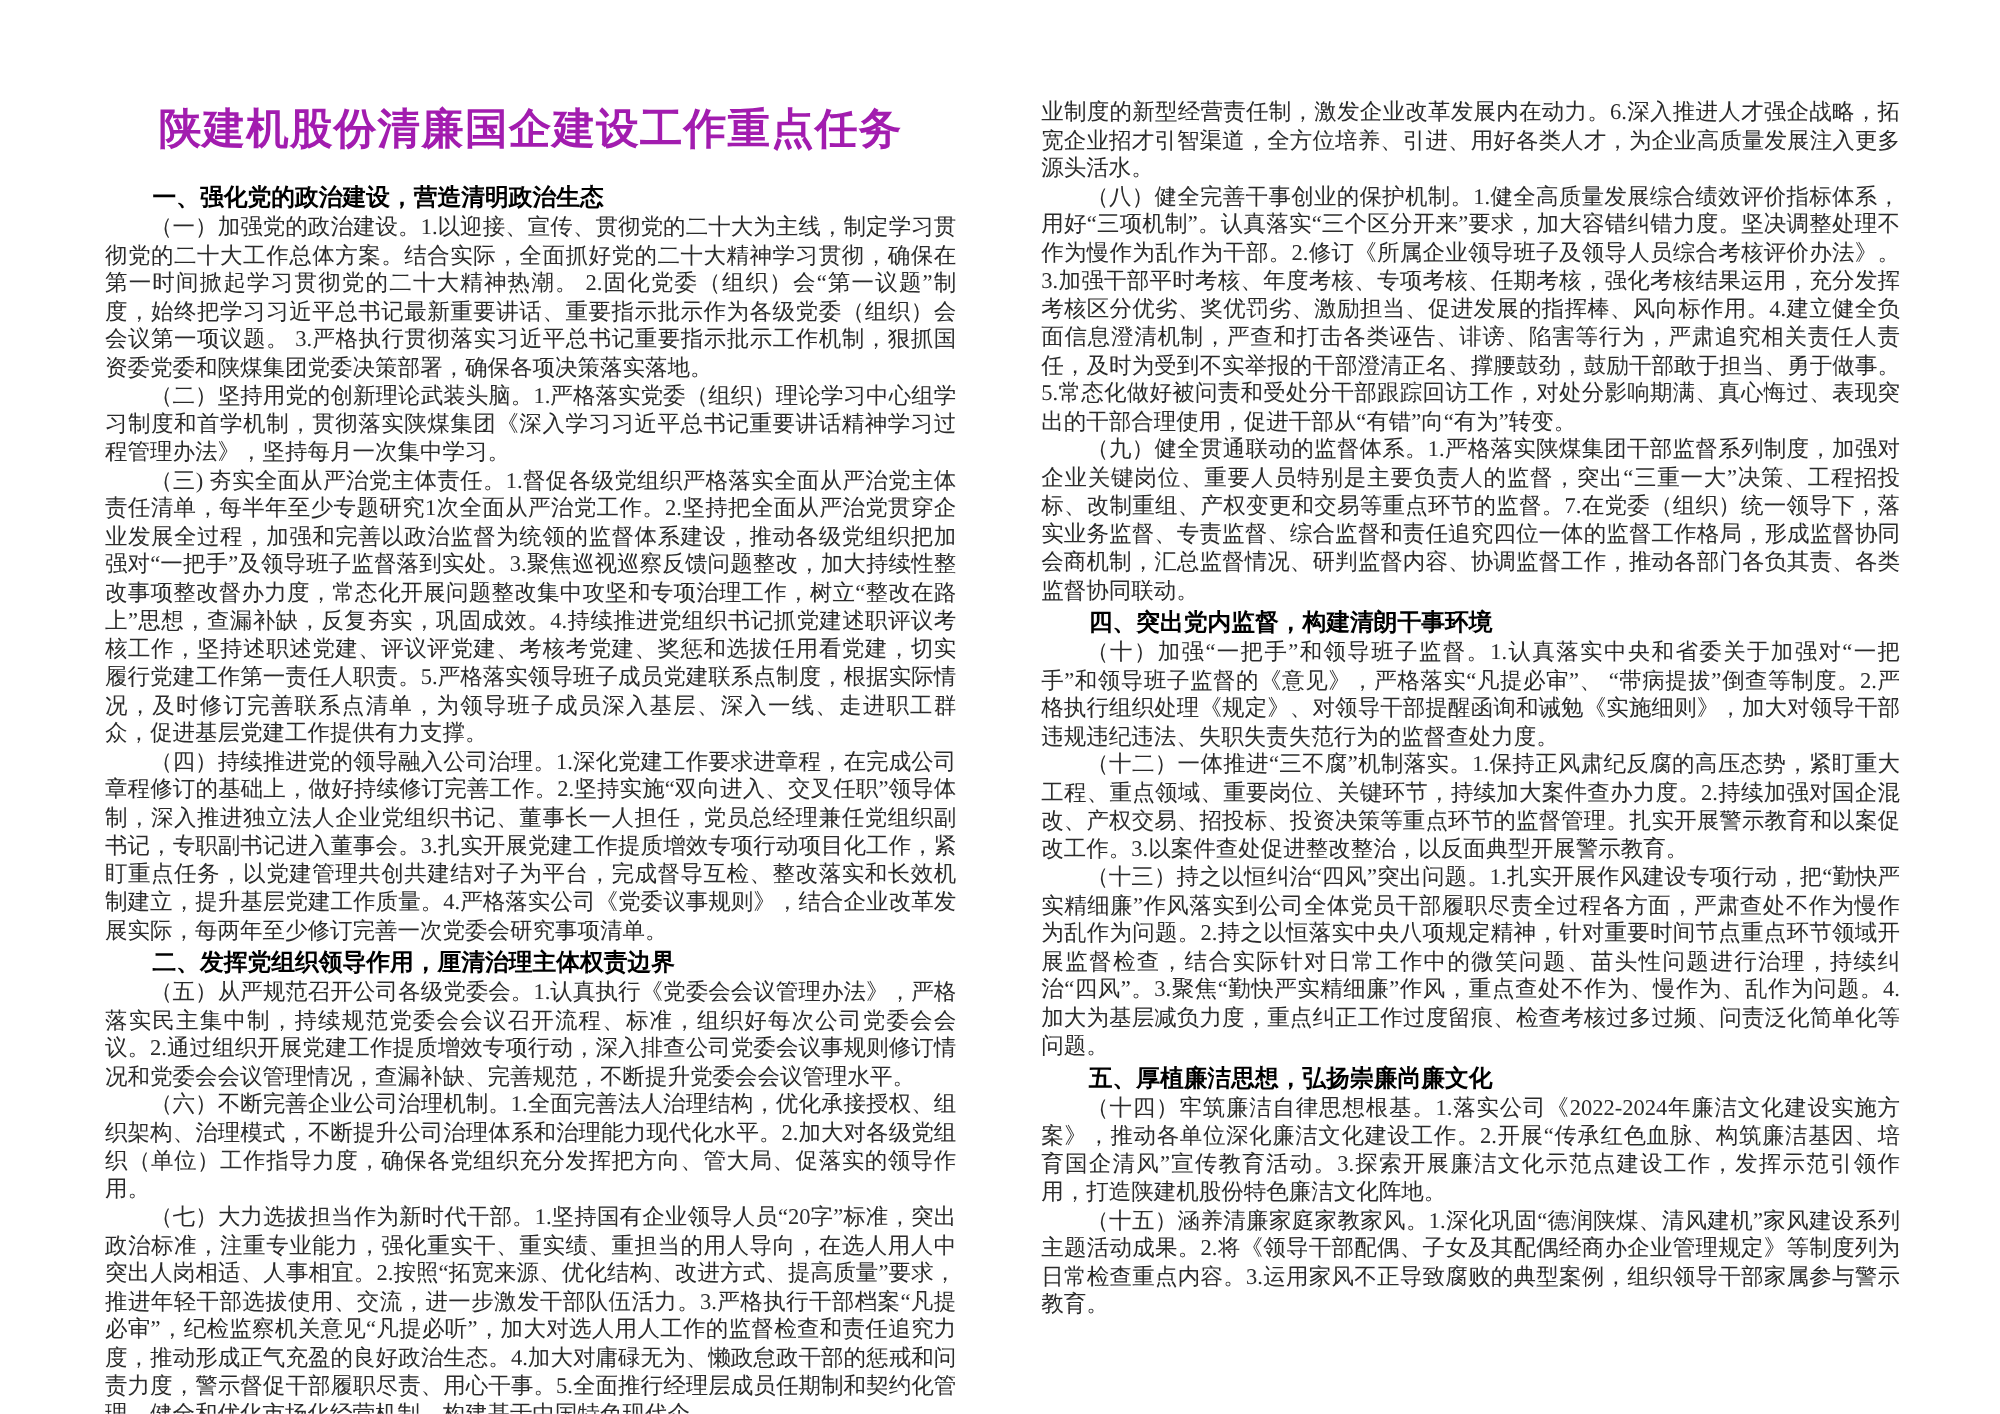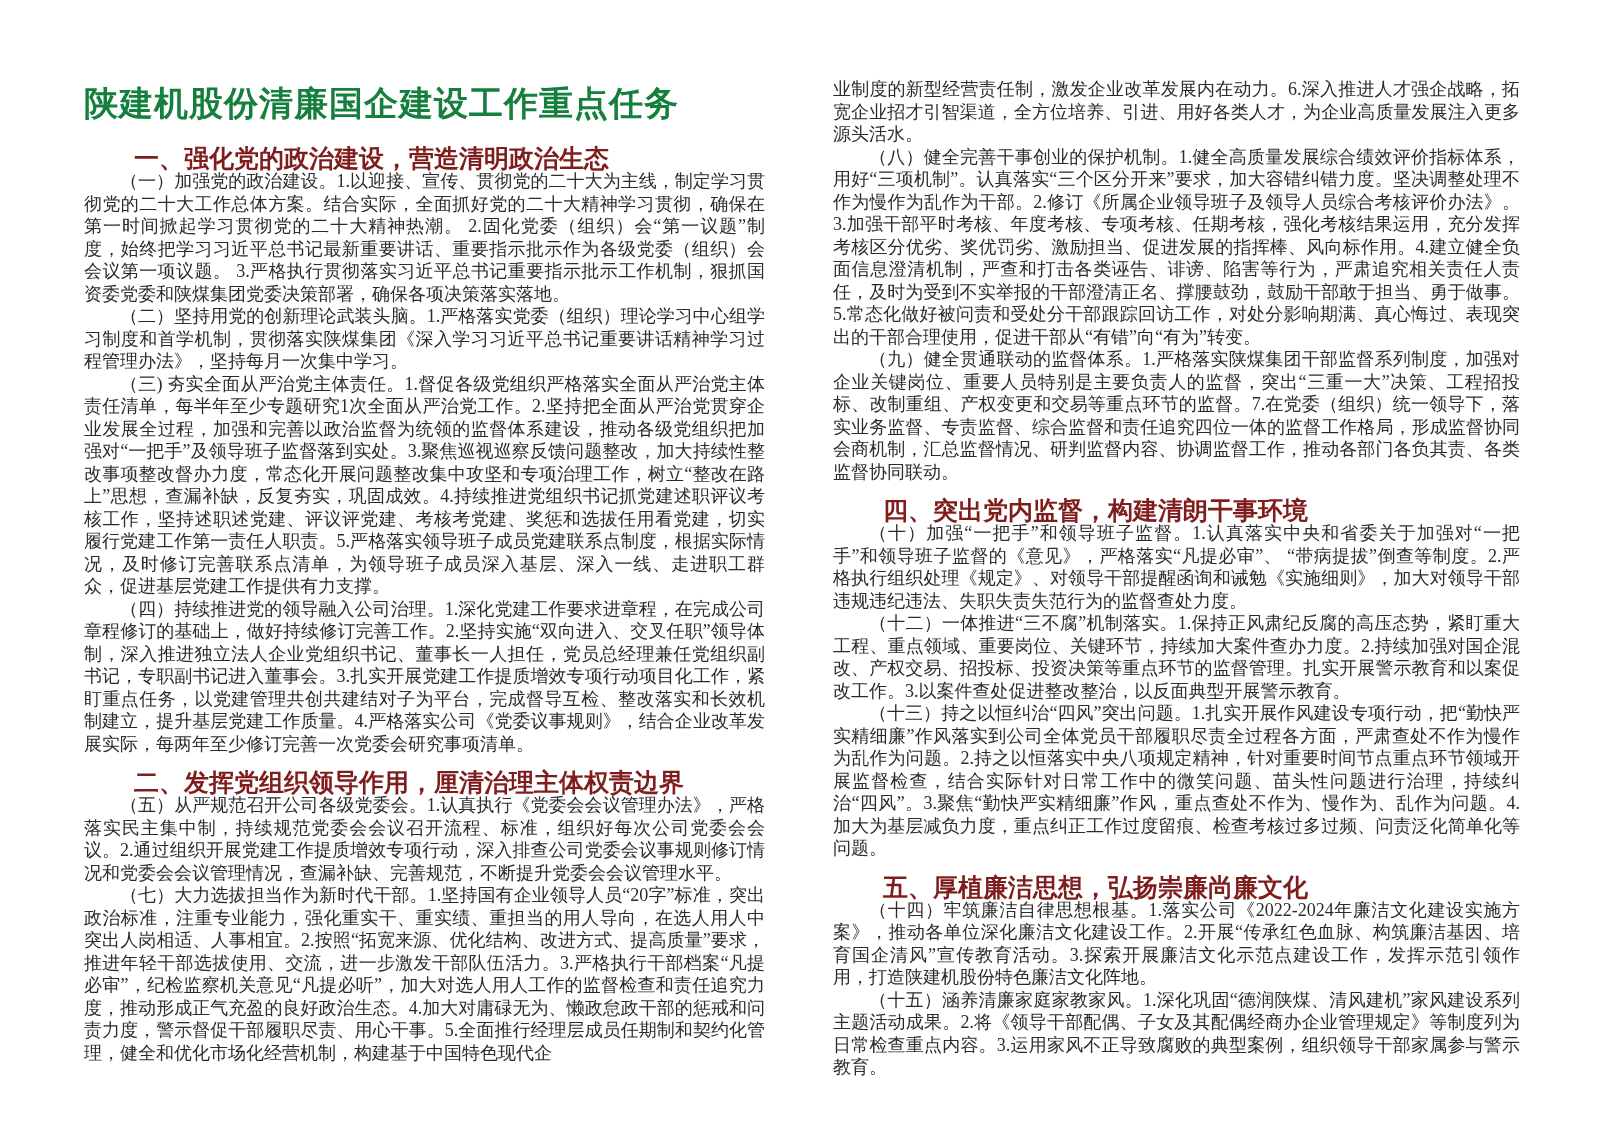--- a/index.html
+++ b/index.html
@@ -33,32 +33,32 @@
     top: 78px;
     width: 687px;
   }
   .doc-title {
     margin: 0 0 25px 0;
     font-family: "Liberation Sans", "DejaVu Sans", sans-serif;
     font-weight: 900;
     font-size: 34px;
     line-height: 38px;
     letter-spacing: 1px;
-    text-align: left;
-    color: #15803d;
+    text-align: center;
+    color: #a21caf;
     white-space: nowrap;
   }
   .sec-heading {
-    margin: 16px 0 0 0;
+    margin: 4px 0 0 0;
     font-family: "Liberation Sans", "DejaVu Sans", sans-serif;
     font-weight: bold;
-    font-size: 25px;
+    font-size: 19px;
     line-height: 23px;
     text-indent: 2em;
-    color: #7f1d1d;
+    color: #000000;
   }
   .para {
     margin: 0;
     font-size: 18px;
     line-height: 22.5px;
     text-align: justify;
     text-justify: inter-character;
     text-indent: 2em;
     word-break: break-all;
   }
@@ -73,20 +73,21 @@
 
   <div class="col col-left">
     <h1 class="doc-title">陕建机股份清廉国企建设工作重点任务</h1>
     <h2 class="sec-heading">一、强化党的政治建设，营造清明政治生态</h2>
     <p class="para">（一）加强党的政治建设。1.以迎接、宣传、贯彻党的二十大为主线，制定学习贯彻党的二十大工作总体方案。结合实际，全面抓好党的二十大精神学习贯彻，确保在第一时间掀起学习贯彻党的二十大精神热潮。 2.固化党委（组织）会“第一议题”制度，始终把学习习近平总书记最新重要讲话、重要指示批示作为各级党委（组织）会会议第一项议题。 3.严格执行贯彻落实习近平总书记重要指示批示工作机制，狠抓国资委党委和陕煤集团党委决策部署，确保各项决策落实落地。</p>
     <p class="para">（二）坚持用党的创新理论武装头脑。1.严格落实党委（组织）理论学习中心组学习制度和首学机制，贯彻落实陕煤集团《深入学习习近平总书记重要讲话精神学习过程管理办法》，坚持每月一次集中学习。</p>
     <p class="para">（三) 夯实全面从严治党主体责任。1.督促各级党组织严格落实全面从严治党主体责任清单，每半年至少专题研究1次全面从严治党工作。2.坚持把全面从严治党贯穿企业发展全过程，加强和完善以政治监督为统领的监督体系建设，推动各级党组织把加强对“一把手”及领导班子监督落到实处。3.聚焦巡视巡察反馈问题整改，加大持续性整改事项整改督办力度，常态化开展问题整改集中攻坚和专项治理工作，树立“整改在路上”思想，查漏补缺，反复夯实，巩固成效。4.持续推进党组织书记抓党建述职评议考核工作，坚持述职述党建、评议评党建、考核考党建、奖惩和选拔任用看党建，切实履行党建工作第一责任人职责。5.严格落实领导班子成员党建联系点制度，根据实际情况，及时修订完善联系点清单，为领导班子成员深入基层、深入一线、走进职工群众，促进基层党建工作提供有力支撑。</p>
     <p class="para">（四）持续推进党的领导融入公司治理。1.深化党建工作要求进章程，在完成公司章程修订的基础上，做好持续修订完善工作。2.坚持实施“双向进入、交叉任职”领导体制，深入推进独立法人企业党组织书记、董事长一人担任，党员总经理兼任党组织副书记，专职副书记进入董事会。3.扎实开展党建工作提质增效专项行动项目化工作，紧盯重点任务，以党建管理共创共建结对子为平台，完成督导互检、整改落实和长效机制建立，提升基层党建工作质量。4.严格落实公司《党委议事规则》，结合企业改革发展实际，每两年至少修订完善一次党委会研究事项清单。</p>
     <h2 class="sec-heading">二、发挥党组织领导作用，厘清治理主体权责边界</h2>
     <p class="para">（五）从严规范召开公司各级党委会。1.认真执行《党委会会议管理办法》，严格落实民主集中制，持续规范党委会会议召开流程、标准，组织好每次公司党委会会议。2.通过组织开展党建工作提质增效专项行动，深入排查公司党委会议事规则修订情况和党委会会议管理情况，查漏补缺、完善规范，不断提升党委会会议管理水平。</p>
+    <p class="para">（六）不断完善企业公司治理机制。1.全面完善法人治理结构，优化承接授权、组织架构、治理模式，不断提升公司治理体系和治理能力现代化水平。2.加大对各级党组织（单位）工作指导力度，确保各党组织充分发挥把方向、管大局、促落实的领导作用。</p>
     <p class="para">（七）大力选拔担当作为新时代干部。1.坚持国有企业领导人员“20字”标准，突出政治标准，注重专业能力，强化重实干、重实绩、重担当的用人导向，在选人用人中突出人岗相适、人事相宜。2.按照“拓宽来源、优化结构、改进方式、提高质量”要求，推进年轻干部选拔使用、交流，进一步激发干部队伍活力。3.严格执行干部档案“凡提必审”，纪检监察机关意见“凡提必听”，加大对选人用人工作的监督检查和责任追究力度，推动形成正气充盈的良好政治生态。4.加大对庸碌无为、懒政怠政干部的惩戒和问责力度，警示督促干部履职尽责、用心干事。5.全面推行经理层成员任期制和契约化管理，健全和优化市场化经营机制，构建基于中国特色现代企</p>
   </div>
 
   <div class="col col-right">
     <p class="para para-cont">业制度的新型经营责任制，激发企业改革发展内在动力。6.深入推进人才强企战略，拓宽企业招才引智渠道，全方位培养、引进、用好各类人才，为企业高质量发展注入更多源头活水。</p>
     <p class="para">（八）健全完善干事创业的保护机制。1.健全高质量发展综合绩效评价指标体系，用好“三项机制”。认真落实“三个区分开来”要求，加大容错纠错力度。坚决调整处理不作为慢作为乱作为干部。2.修订《所属企业领导班子及领导人员综合考核评价办法》。3.加强干部平时考核、年度考核、专项考核、任期考核，强化考核结果运用，充分发挥考核区分优劣、奖优罚劣、激励担当、促进发展的指挥棒、风向标作用。4.建立健全负面信息澄清机制，严查和打击各类诬告、诽谤、陷害等行为，严肃追究相关责任人责任，及时为受到不实举报的干部澄清正名、撑腰鼓劲，鼓励干部敢于担当、勇于做事。5.常态化做好被问责和受处分干部跟踪回访工作，对处分影响期满、真心悔过、表现突出的干部合理使用，促进干部从“有错”向“有为”转变。</p>
     <p class="para">（九）健全贯通联动的监督体系。1.严格落实陕煤集团干部监督系列制度，加强对企业关键岗位、重要人员特别是主要负责人的监督，突出“三重一大”决策、工程招投标、改制重组、产权变更和交易等重点环节的监督。7.在党委（组织）统一领导下，落实业务监督、专责监督、综合监督和责任追究四位一体的监督工作格局，形成监督协同会商机制，汇总监督情况、研判监督内容、协调监督工作，推动各部门各负其责、各类监督协同联动。</p>
     <h2 class="sec-heading">四、突出党内监督，构建清朗干事环境</h2>
     <p class="para">（十）加强“一把手”和领导班子监督。1.认真落实中央和省委关于加强对“一把手”和领导班子监督的《意见》，严格落实“凡提必审”、 “带病提拔”倒查等制度。2.严格执行组织处理《规定》、对领导干部提醒函询和诫勉《实施细则》，加大对领导干部违规违纪违法、失职失责失范行为的监督查处力度。</p>
     <p class="para">（十二）一体推进“三不腐”机制落实。1.保持正风肃纪反腐的高压态势，紧盯重大工程、重点领域、重要岗位、关键环节，持续加大案件查办力度。2.持续加强对国企混改、产权交易、招投标、投资决策等重点环节的监督管理。扎实开展警示教育和以案促改工作。3.以案件查处促进整改整治，以反面典型开展警示教育。</p>

